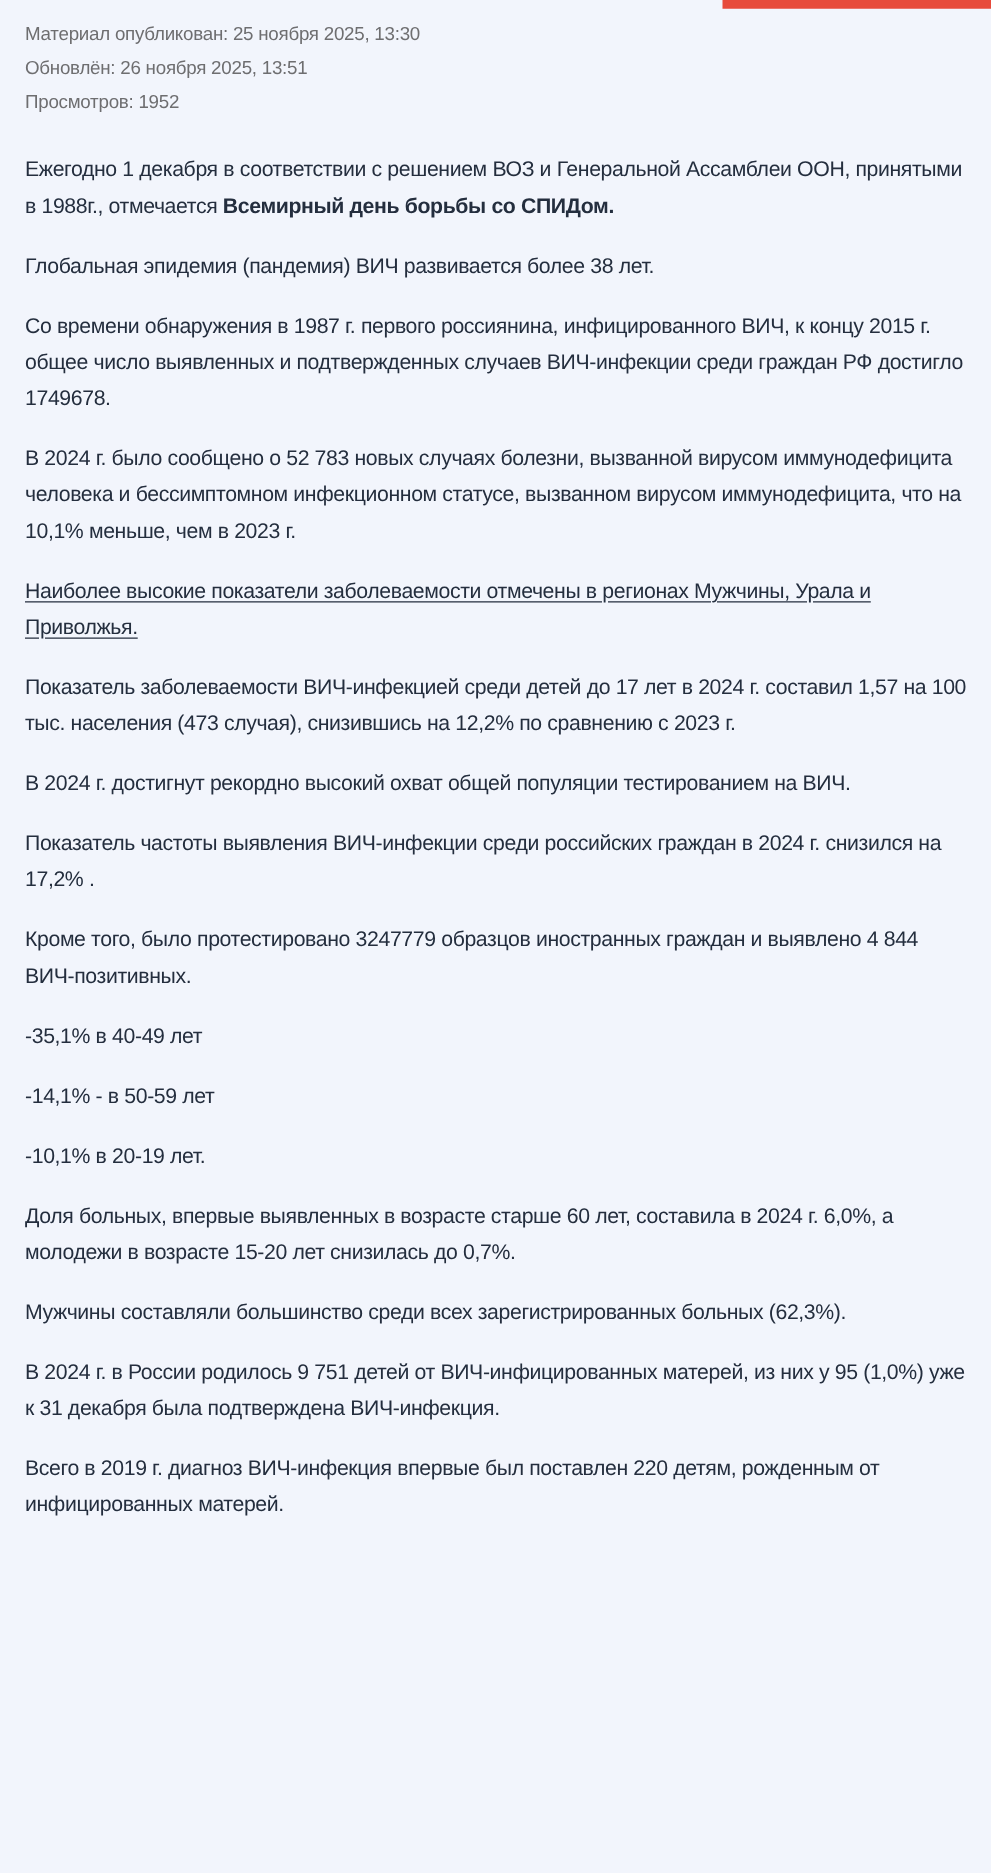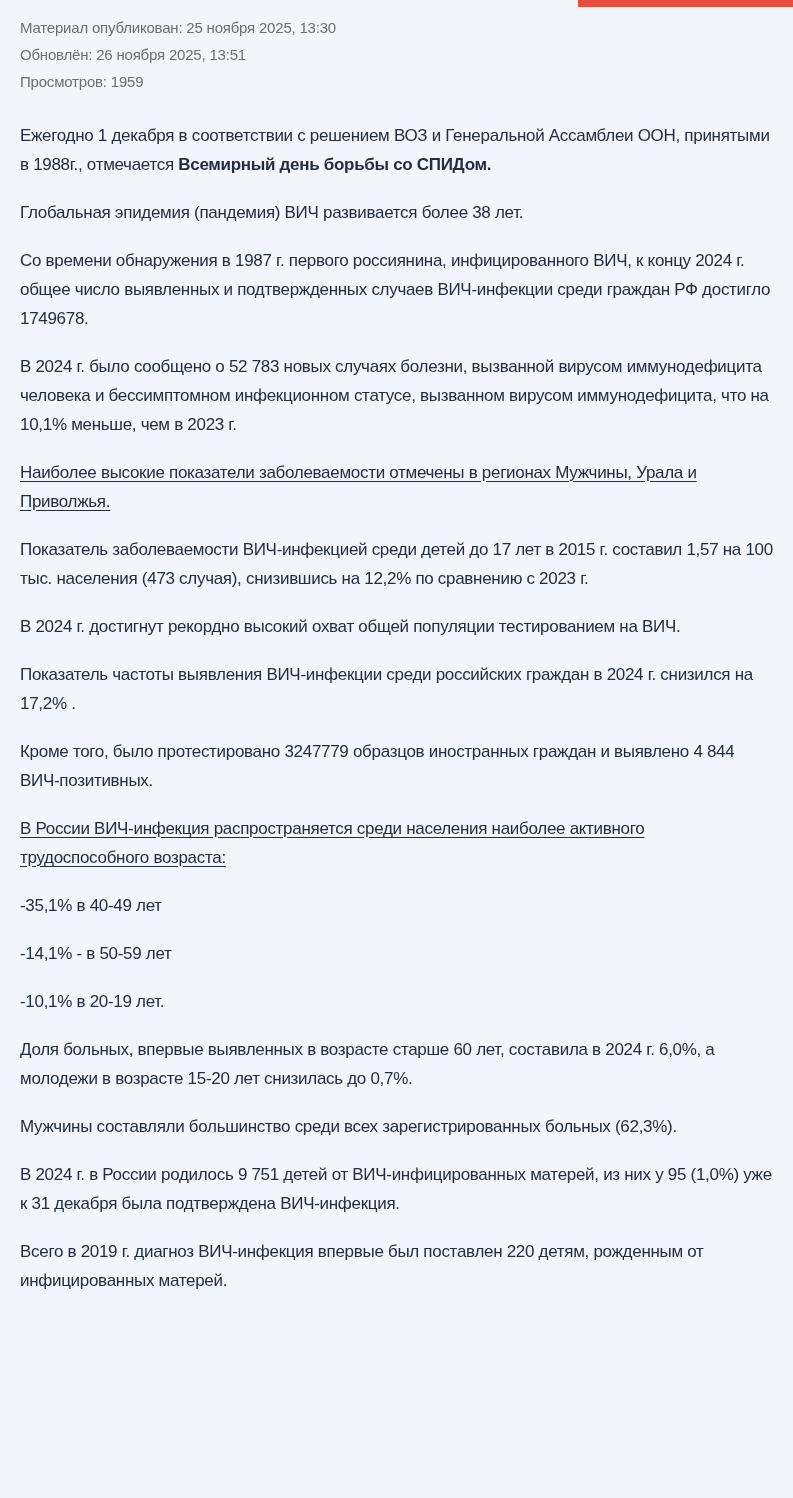--- a/index.html
+++ b/index.html
@@ -53,36 +53,35 @@
 </head>
 <body>
 
 <div class="page">
 
   <div class="accent-bar"></div>
 
   <div class="meta">
     <div>Материал опубликован: 25 ноября 2025, 13:30</div>
     <div>Обновлён: 26 ноября 2025, 13:51</div>
-    <div>Просмотров: 1959</div>
+    <div>Просмотров: 1952</div>
   </div>
 
   <div class="article">
 
     <p><span>Ежегодно 1 декабря в соответствии с решением  ВОЗ и  Генеральной Ассамблеи ООН, принятыми в 1988г., отмечается </span><b>Всемирный день борьбы со СПИДом.</b></p>
 
     <p>Глобальная эпидемия (пандемия) ВИЧ развивается более 38 лет.</p>
-    <p>Со времени обнаружения в 1987 г. первого россиянина, инфицированного ВИЧ, к концу 2024 г. общее число выявленных и подтвержденных случаев ВИЧ-инфекции среди граждан РФ достигло 1749678.</p>
+    <p>Со времени обнаружения в 1987 г. первого россиянина, инфицированного ВИЧ, к концу 2015 г. общее число выявленных и подтвержденных случаев ВИЧ-инфекции среди граждан РФ достигло 1749678.</p>
     <p>В 2024 г. было сообщено о 52 783 новых случаях болезни, вызванной вирусом иммунодефицита человека и бессимптомном инфекционном статусе, вызванном вирусом иммунодефицита, что на 10,1% меньше, чем в 2023 г.</p>
     <p class="underline">Наиболее высокие показатели заболеваемости отмечены в регионах Мужчины, Урала и Приволжья.</p>
-    <p>Показатель заболеваемости ВИЧ-инфекцией среди детей до 17 лет в 2015 г. составил 1,57 на 100 тыс. населения (473 случая), снизившись на 12,2% по сравнению с 2023 г.</p>
+    <p>Показатель заболеваемости ВИЧ-инфекцией среди детей до 17 лет в 2024 г. составил 1,57 на 100 тыс. населения (473 случая), снизившись на 12,2% по сравнению с 2023 г.</p>
     <p>В 2024 г. достигнут рекордно высокий охват общей популяции тестированием на ВИЧ.</p>
     <p>Показатель частоты выявления ВИЧ-инфекции среди российских граждан в 2024 г. снизился на 17,2% .</p>
     <p>Кроме того, было протестировано 3247779 образцов иностранных граждан и выявлено 4 844 ВИЧ-позитивных.</p>
-    <p class="underline">В России ВИЧ-инфекция распространяется среди населения наиболее активного трудоспособного возраста:</p>
     <p>-35,1% в 40-49 лет</p>
     <p>-14,1% - в 50-59 лет</p>
     <p>-10,1% в 20-19 лет.</p>
     <p>Доля больных, впервые выявленных в возрасте старше 60 лет, составила в 2024 г. 6,0%, а молодежи в возрасте 15-20 лет снизилась до 0,7%.</p>
     <p>Мужчины составляли большинство среди всех зарегистрированных больных (62,3%).</p>
     <p>В 2024 г. в России родилось 9 751 детей от ВИЧ-инфицированных матерей, из них у 95 (1,0%) уже к 31 декабря была подтверждена ВИЧ-инфекция.</p>
     <p>Всего в 2019 г. диагноз ВИЧ-инфекция впервые был поставлен 220 детям, рожденным от инфицированных матерей.</p>
 
   </div>
 </div>

